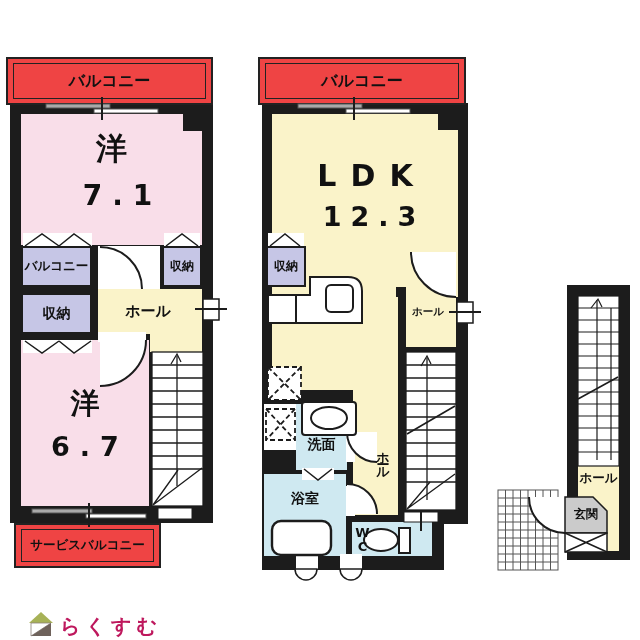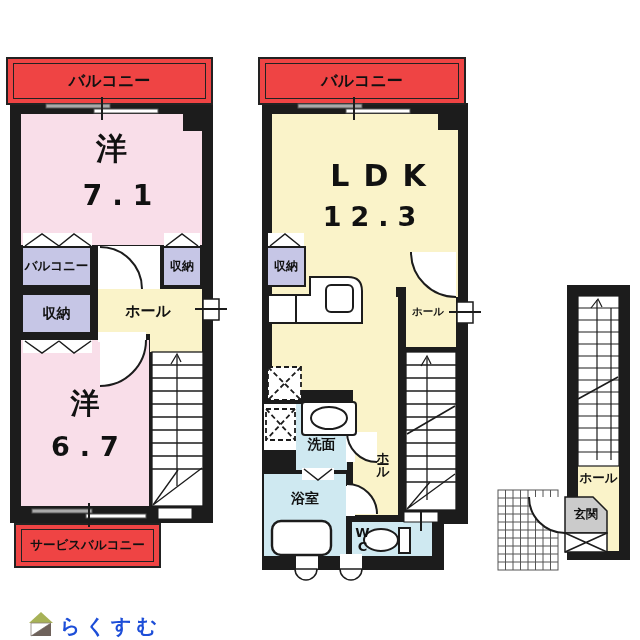--- a/index.html
+++ b/index.html
@@ -20,21 +20,21 @@
        white-space:nowrap;z-index:30;}
   .wrap{white-space:normal;word-break:break-all;}
   .vert{writing-mode:vertical-rl;}
   .balc{background:#ef4444;border:2px solid #222;z-index:5;}
   .balc .inner{position:absolute;left:5px;top:4px;right:5px;bottom:4px;
        border:1.5px solid #222;display:flex;align-items:center;justify-content:center;
        font-weight:bold;font-size:16px;}
   #linework{position:absolute;left:0;top:0;z-index:20;pointer-events:none;}
   .lbl{z-index:30;}
   #brand-text{position:absolute;left:60px;top:613px;font-size:20px;
-       letter-spacing:5px;color:#1d4ed8;font-weight:bold;z-index:30;}
+       letter-spacing:5px;color:#be185d;font-weight:bold;z-index:30;}
 </style>
 </head>
 <body>
 
 <div class="abs wall" style="left:10px;top:103px;width:203px;height:420px;"></div>
 <div class="abs wall" style="left:262px;top:103px;width:206px;height:467px;"></div>
 <div class="abs wall" style="left:567px;top:285px;width:63px;height:275px;"></div>
 
 <div class="abs balc" style="left:6px;top:57px;width:207px;height:48px;">
   <div class="inner">バルコニー</div>
@@ -245,21 +245,21 @@
 <div class="abs lbl" style="left:21px;top:176px;width:181px;height:40px;font-size:28px;letter-spacing:10px;padding-left:22px;">7.1</div>
 
 <div class="abs lbl wrap" style="left:23px;top:248px;width:67px;height:37px;font-size:12.5px;">バルコニー</div>
 <div class="abs lbl" style="left:21px;top:293px;width:71px;height:41px;font-size:14px;">収納</div>
 <div class="abs lbl" style="left:162px;top:246px;width:40px;height:41px;font-size:12px;">収納</div>
 <div class="abs lbl" style="left:98px;top:296px;width:100px;height:32px;font-size:15px;">ホール</div>
 
 <div class="abs lbl" style="left:21px;top:384px;width:128px;height:40px;font-size:29px;">洋</div>
 <div class="abs lbl" style="left:21px;top:428px;width:128px;height:38px;font-size:27px;letter-spacing:10px;padding-left:10px;">6.7</div>
 
-<div class="abs lbl" style="left:285px;top:156px;width:186px;height:40px;font-size:30px;letter-spacing:14px;padding-left:14px;">LDK</div>
+<div class="abs lbl" style="left:272px;top:156px;width:186px;height:40px;font-size:30px;letter-spacing:14px;padding-left:14px;">LDK</div>
 <div class="abs lbl" style="left:272px;top:198px;width:186px;height:38px;font-size:27px;letter-spacing:9px;padding-left:18px;">12.3</div>
 <div class="abs lbl" style="left:266px;top:246px;width:40px;height:41px;font-size:12px;">収納</div>
 <div class="abs lbl" style="left:406px;top:301px;width:44px;height:20px;font-size:10.5px;">ホール</div>
 <div class="abs lbl vert" style="left:372px;top:420px;width:20px;height:76px;font-size:13px;">ホール</div>
 <div class="abs lbl" style="left:296px;top:434px;width:51px;height:20px;font-size:14px;">洗面</div>
 <div class="abs lbl" style="left:264px;top:488px;width:82px;height:20px;font-size:14px;">浴室</div>
 <div class="abs lbl wrap" style="left:355px;top:524px;width:15px;height:32px;font-size:13px;line-height:1.1;">WC</div>
 
 <div class="abs lbl" style="left:578px;top:468px;width:41px;height:20px;font-size:12.5px;">ホール</div>
 <div class="abs lbl" style="left:565px;top:506px;width:42px;height:18px;font-size:12px;">玄関</div>

